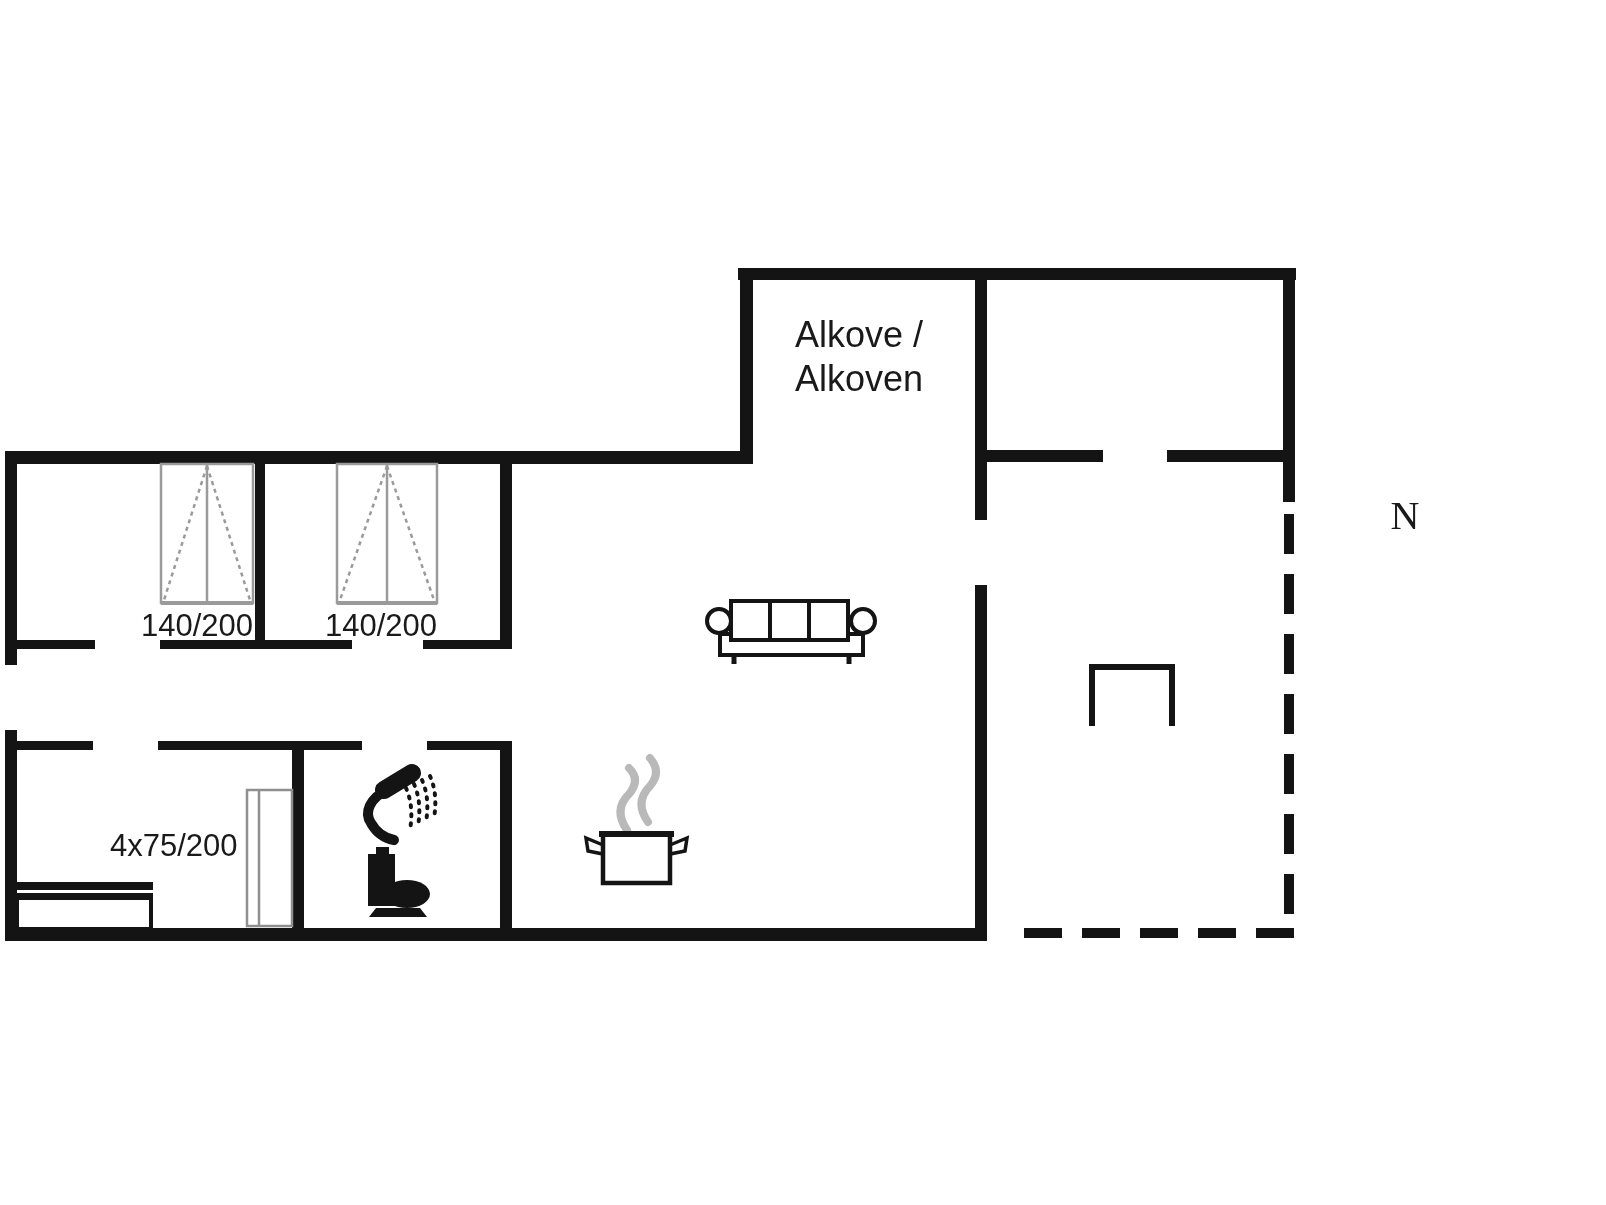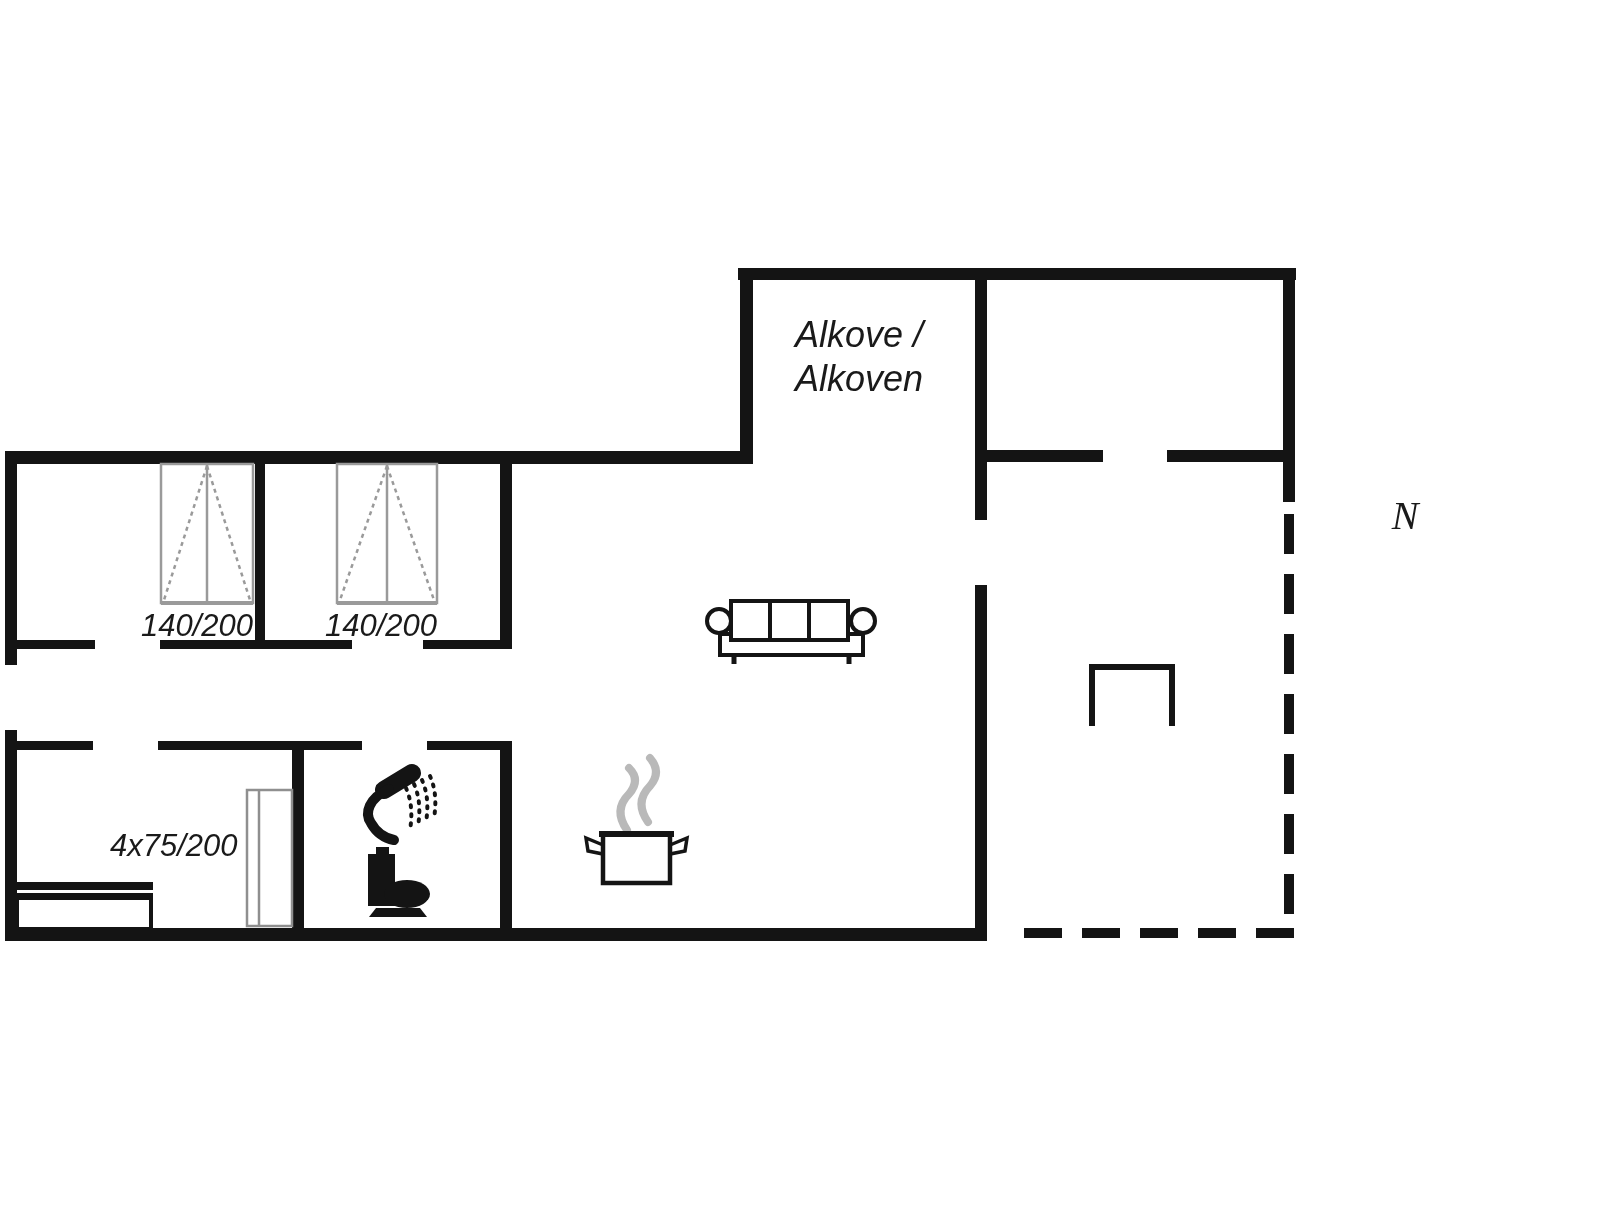--- a/index.html
+++ b/index.html
@@ -7,21 +7,20 @@
     padding: 0;
     background: #ffffff;
   }
   .stage {
     position: relative;
     width: 1445px;
     height: 1205px;
     background: #ffffff;
     overflow: hidden;
     font-family: "Liberation Sans", sans-serif;
-    font-style: italic;
   }
   svg { display: block; }
   text.dim-label {
     font-family: "Liberation Sans", sans-serif;
     font-size: 31px;
     fill: #1a1a1a;
   }
   text.room-label {
     font-family: "Liberation Sans", sans-serif;
     font-size: 36px;

